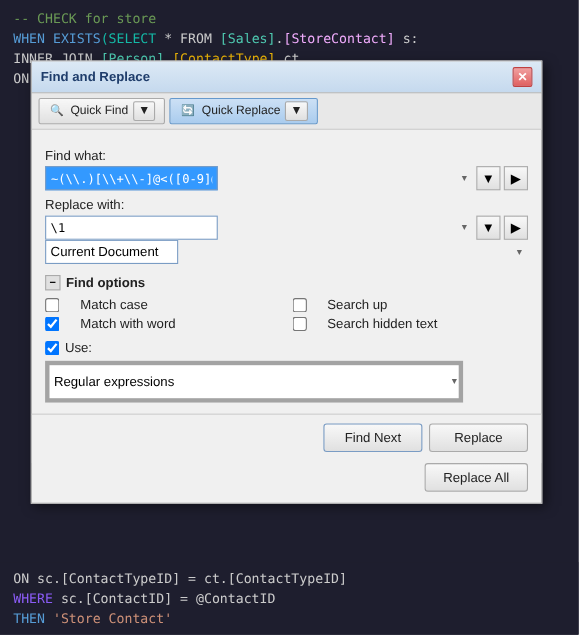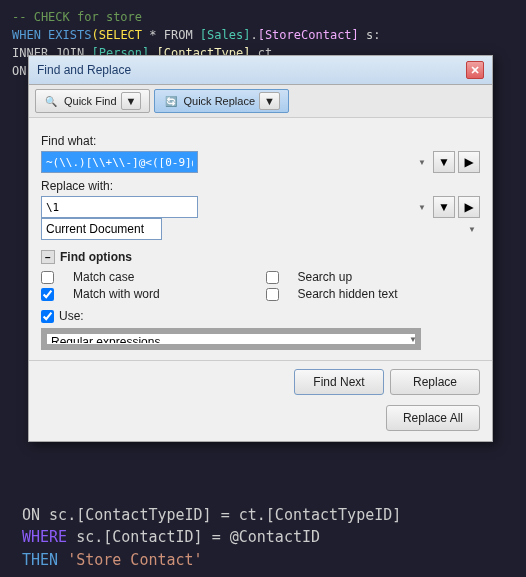--- a/index.html
+++ b/index.html
@@ -42,21 +42,21 @@
       border-bottom: 1px solid #aaa;
       padding: 5px 8px;
       display: flex;
       align-items: center;
       justify-content: space-between;
       cursor: default;
     }
 
     .dialog-title {
       font-size: 12px;
-      font-weight: normal;
+      font-weight: bold;
       color: #1f3d6b;
     }
 
     .dialog-close {
       width: 18px;
       height: 18px;
       background: linear-gradient(to bottom, #f0a0a0, #e06060);
       border: 1px solid #c04040;
       border-radius: 2px;
       display: flex;
@@ -257,22 +257,22 @@
       right: 4px;
       top: 50%;
       transform: translateY(-50%);
       font-size: 8px;
       color: #666;
       pointer-events: none;
     }
 
     .use-select {
       width: 100%;
-      height: 22px;
-      border: 6px solid #a3a3a3;
+      height: 38px;
+      border: 4px solid #a3a3a3;
       background: #fff;
       padding: 1px 4px;
       font-size: 12px;
       color: #000;
       outline: none;
       appearance: none;
       -webkit-appearance: none;
     }
 
     .dialog-footer {
@@ -301,24 +301,24 @@
     }
   </style>
 </head>
 <body>
 
 <div class="code-bg">
   <div class="code-line">
     <span style="color:#6a9955">-- CHECK for store</span>
   </div>
   <div class="code-line">
-    <span style="color:#569cd6">    WHEN EXISTS</span><span style="color:#fde047">(SELECT</span><span style="color:#ccc"> * FROM </span><span style="color:#4ec9b0">[Sales]</span><span style="color:#ccc">.</span><span style="color:#f0abfc">[StoreContact]</span><span style="color:#ccc"> s:</span>
-  </div>
-  <div class="code-line">
-    <span style="color:#ccc">        INNER JOIN </span><span style="color:#4ec9b0">[Person]</span><span style="color:#ccc">.</span><span style="color:#fef9c3">[ContactType]</span><span style="color:#ccc"> ct</span>
+    <span style="color:#569cd6">    WHEN EXISTS</span><span style="color:#14b8a6">(SELECT</span><span style="color:#ccc"> * FROM </span><span style="color:#4ec9b0">[Sales]</span><span style="color:#ccc">.</span><span style="color:#f0abfc">[StoreContact]</span><span style="color:#ccc"> s:</span>
+  </div>
+  <div class="code-line">
+    <span style="color:#ccc">        INNER JOIN </span><span style="color:#4ec9b0">[Person]</span><span style="color:#ccc">.</span><span style="color:#eab308">[ContactType]</span><span style="color:#ccc"> ct</span>
   </div>
   <div class="code-line">
     <span style="color:#ccc">        ON sc.</span><span style="color:#ccc">[ContactTypeID] = ct.[ContactTypeID]</span>
   </div>
 </div>
 
 <div class="dialog-overlay">
 
   <div class="dialog-titlebar">
     <span class="dialog-title">Find and Replace</span>
@@ -406,21 +406,21 @@
 
   <div class="dialog-footer">
     <button class="footer-btn primary">Find Next</button>
     <button class="footer-btn">Replace</button>
   </div>
   <div style="display:flex; justify-content:flex-end; padding: 0 12px 10px;">
     <button class="footer-btn">Replace All</button>
   </div>
 </div>
 
-<div style="position:absolute; bottom:0; left:10px; right:0; background:#1e1e2e; padding: 6px 12px; font-family: Consolas, monospace; font-size:15px; line-height:1.5;">
+<div style="position:absolute; bottom:0; left:0; right:0; background:#1e1e2e; padding: 6px 12px; font-family: Consolas, monospace; font-size:12px; line-height:1.5;">
   <div class="code-line">
     <span style="color:#ccc">        ON sc.[ContactTypeID] = ct.[ContactTypeID]</span>
   </div>
   <div class="code-line">
     <span style="color:#8b5cf6">    WHERE</span><span style="color:#ccc"> sc.[ContactID] = @ContactID</span>
   </div>
   <div class="code-line">
     <span style="color:#569cd6">    THEN</span><span style="color:#ce9178"> 'Store Contact'</span>
   </div>
 </div>

